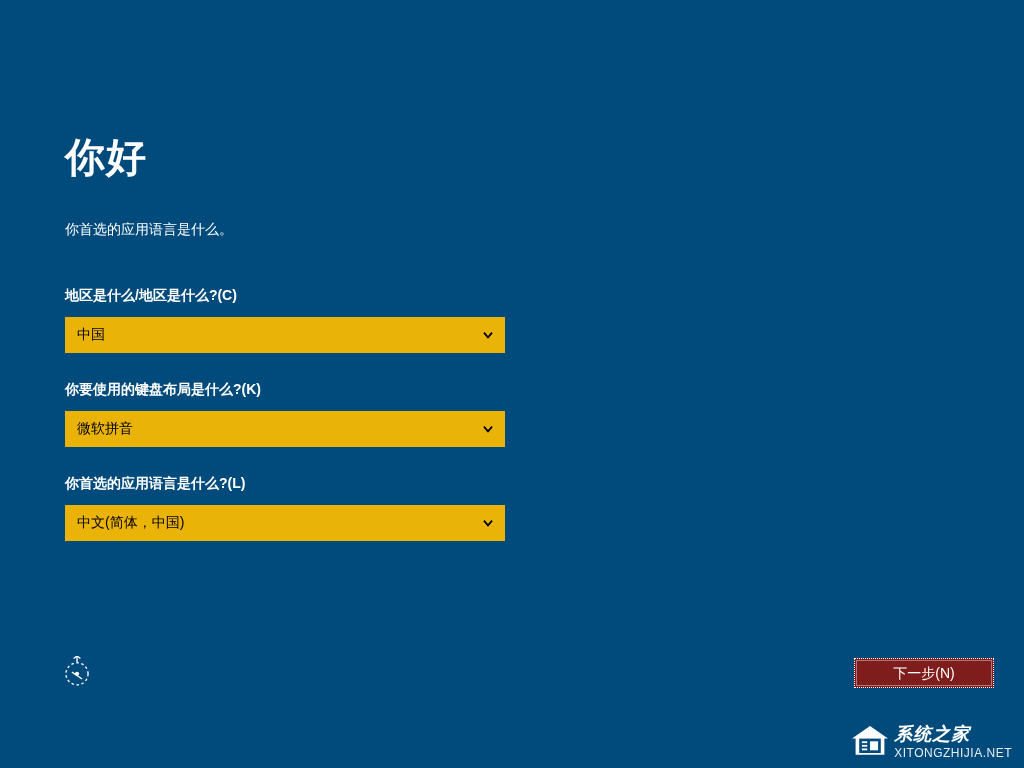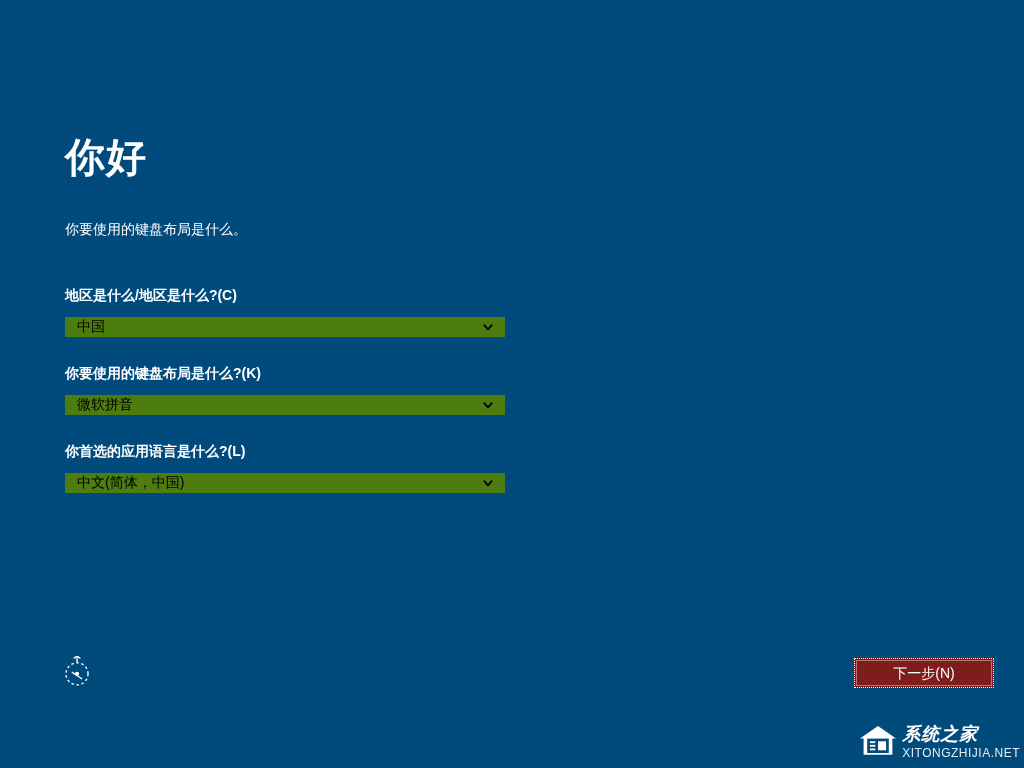--- a/index.html
+++ b/index.html
@@ -38,22 +38,22 @@
       font-weight: 700;
       margin-bottom: 12px;
       display: block;
     }
     .select-wrapper {
       position: relative;
       width: 440px;
     }
     .select {
       width: 100%;
-      height: 20px;
-      background: #4d7c0f;
+      height: 36px;
+      background: #eab308;
       border: none;
       color: #000000;
       font-size: 14px;
       padding: 0 40px 0 12px;
       appearance: none;
       -webkit-appearance: none;
       cursor: pointer;
       font-family: inherit;
       display: flex;
       align-items: center;
@@ -94,21 +94,21 @@
       font-size: 14px;
       padding: 6px 24px;
       cursor: pointer;
       font-family: inherit;
       min-width: 140px;
       height: 30px;
     }
     .watermark {
       position: absolute;
       bottom: 8px;
-      right: 4px;
+      right: 12px;
       display: flex;
       align-items: center;
       gap: 6px;
     }
     .watermark-logo {
       width: 36px;
       height: 32px;
     }
     .watermark-text {
       display: flex;
@@ -125,21 +125,21 @@
       font-size: 12px;
       letter-spacing: 0.5px;
       opacity: 0.9;
     }
   </style>
 </head>
 <body>
 
 <div class="content">
   <h1 class="title">你好</h1>
-  <p class="subtitle">你要使用的键盘布局是什么。</p>
+  <p class="subtitle">你首选的应用语言是什么。</p>
 
   <div class="form-group">
     <label class="form-label">地区是什么/地区是什么?(C)</label>
     <div class="select-wrapper">
       <div class="select">中国</div>
       <span class="chevron">
         <svg viewBox="0 0 24 24" fill="none" stroke="#000" stroke-width="3">
             <polyline points="5 8 12 16 19 8"></polyline>
           </svg>
       </span>

